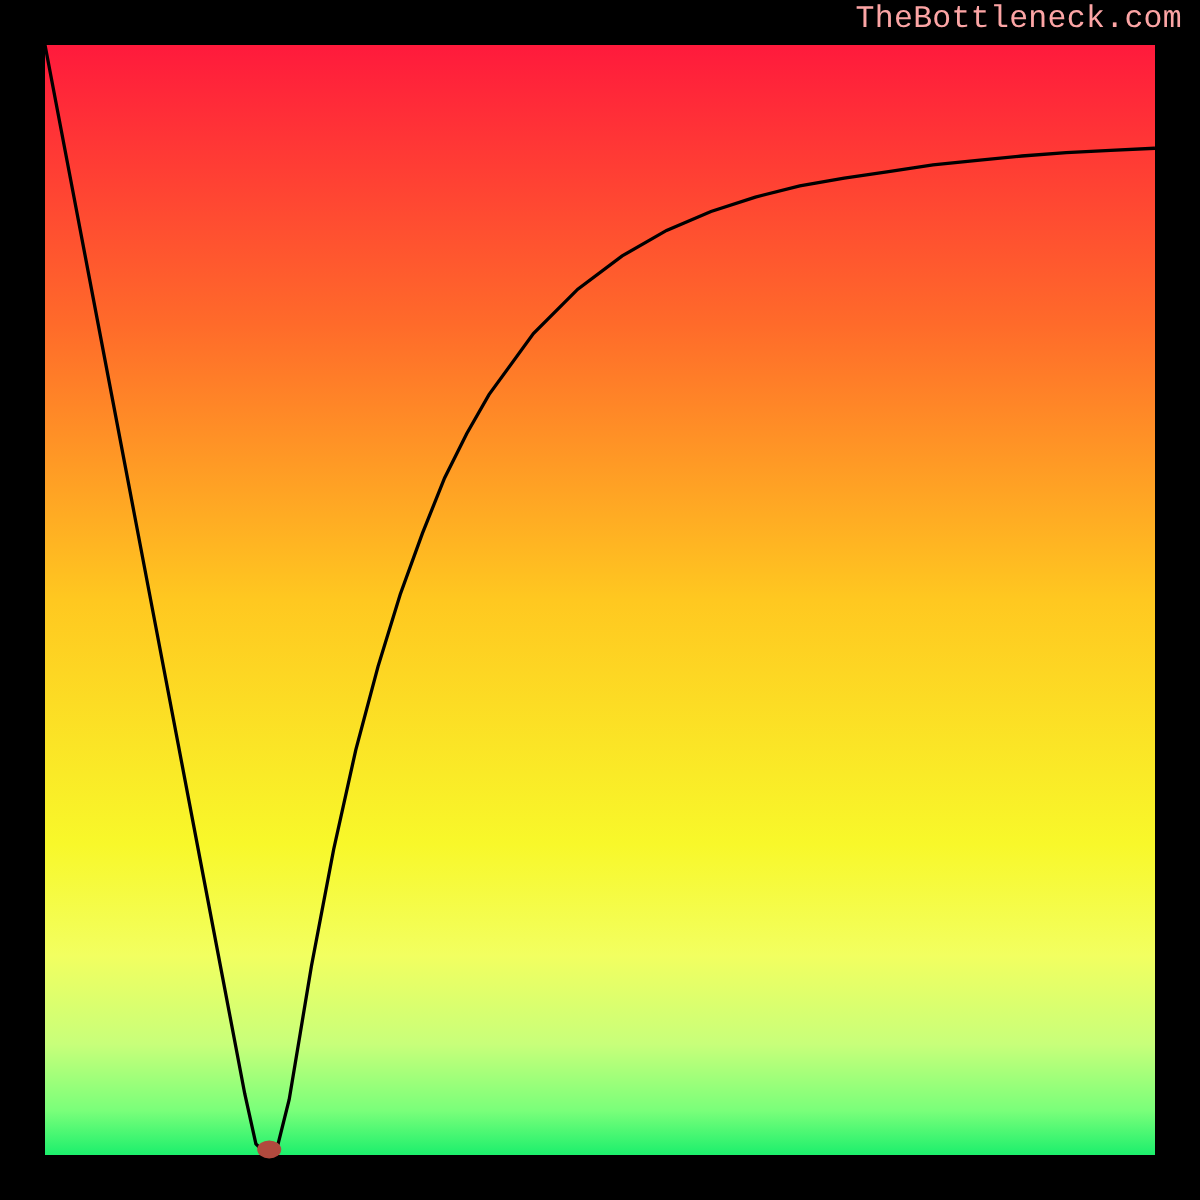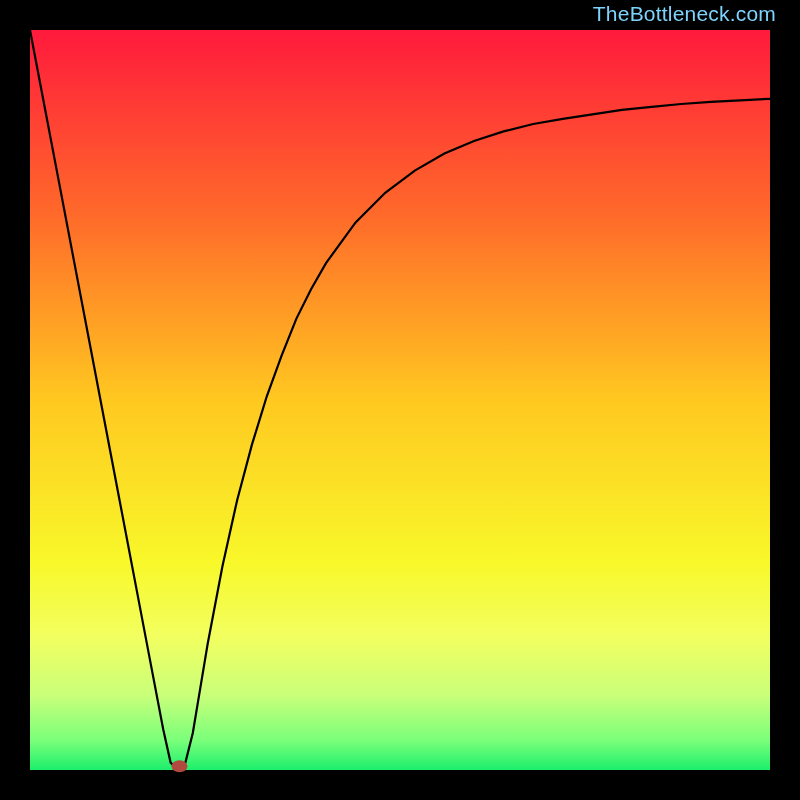--- a/index.html
+++ b/index.html
@@ -14,23 +14,23 @@
     position: relative;
     width: 800px;
     height: 800px;
   }
   svg {
     display: block;
   }
   .watermark {
     position: absolute;
     top: 2px;
-    right: 24px;
-    color: #7dd3fc;
-    font-family: Liberation Sans, sans-serif;
+    right: 12px;
+    color: #fca5a5;
+    font-family: Liberation Mono, monospace;
     font-size: 21px;
     font-weight: 400;
     letter-spacing: 0.2px;
   }
 </style>
 </head>
 <body>
 
 <div class="wrap">
   <svg id="chart-svg" width="800" height="800" viewBox="0 0 800 800">

